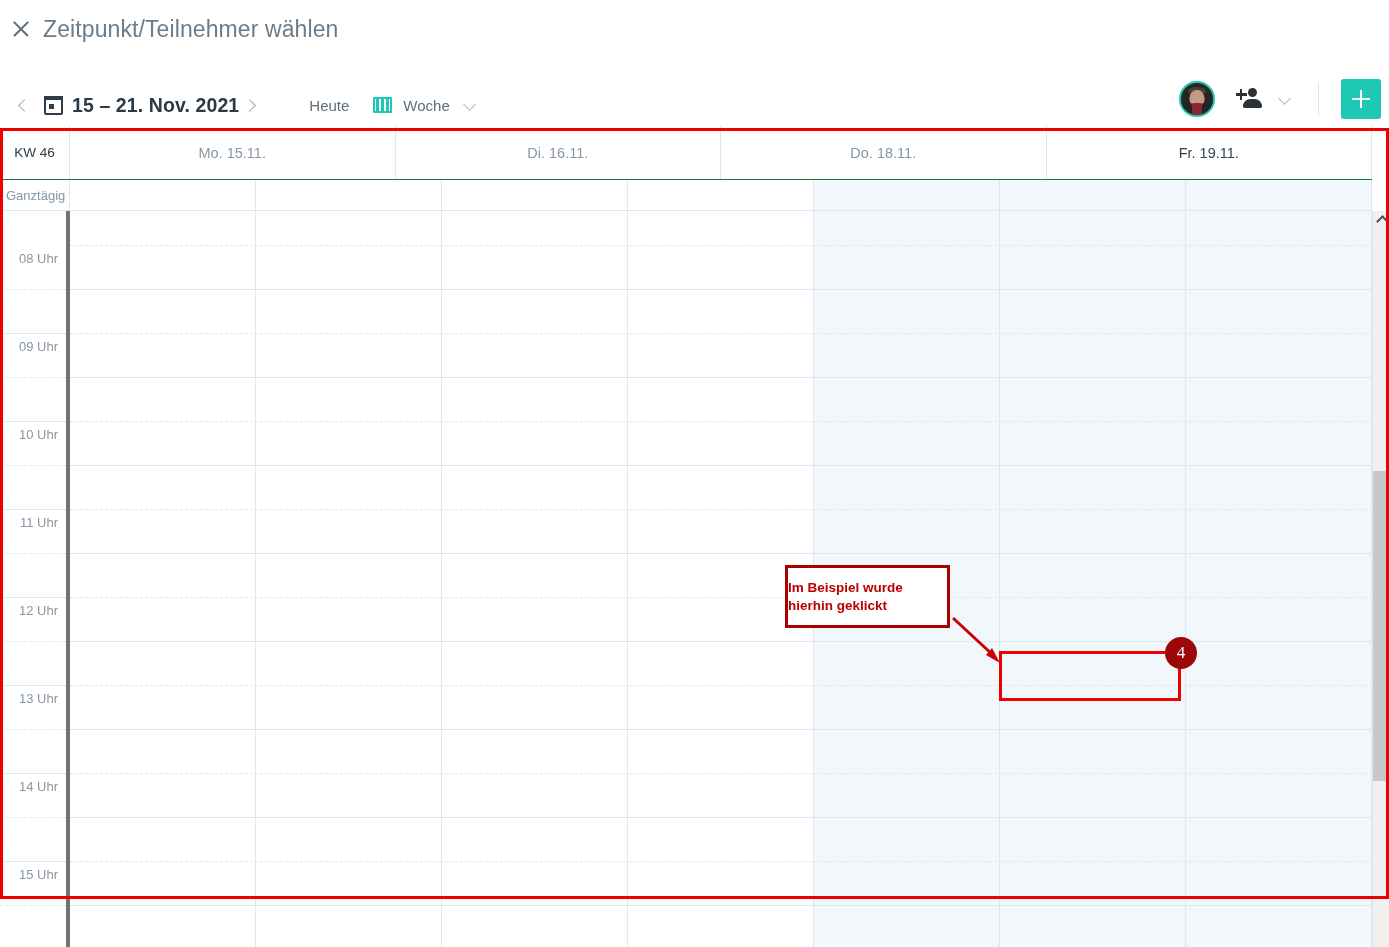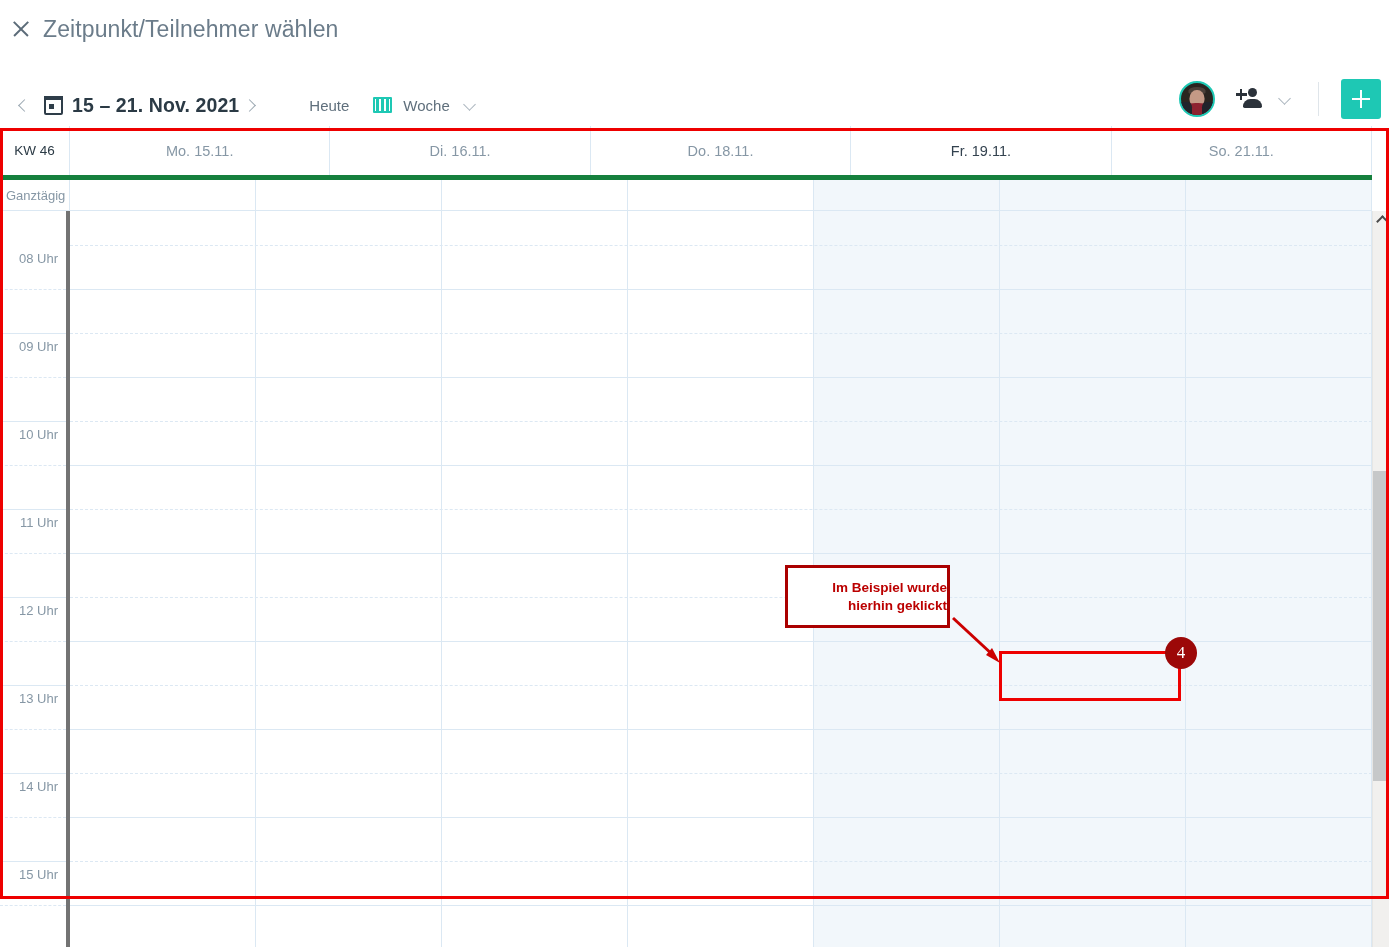--- a/index.html
+++ b/index.html
@@ -225,21 +225,21 @@
     background: #ffffff;
   }
   .cal-grid { position: relative; width: 1389px; height: 821px; }
 
   
   .head-row {
     position: absolute; left: 0; top: 0;
     width: 1372px; height: 54px;
     display: flex;
     background: #ffffff;
-    border-bottom: 5px solid #15803d;
+    border-bottom: 1px solid #15803d;
   }
   .head-cell {
     display: flex; align-items: center; justify-content: center;
     font-size: 14.5px; color: #8697a5;
     border-right: 1px solid #dbe8f3;
     white-space: nowrap;
     cursor: pointer;
   }
   .head-cell.gutter {
     width: 70px; flex: 0 0 70px;
@@ -343,21 +343,21 @@
     pointer-events: none;
     z-index: 40;
   }
   .callout {
     position: absolute;
     left: 785px; top: 565px;
     width: 165px; height: 63px;
     border: 3px solid #aa0000;
     background: #ffffff;
     display: flex; flex-direction: column;
-    align-items: flex-end; justify-content: center;
+    align-items: flex-start; justify-content: center;
     z-index: 45;
   }
   .callout span {
     color: #bb0000;
     font-size: 13.5px;
     font-weight: bold;
     line-height: 18px;
     white-space: nowrap;
   }
   .callout-arrow {
@@ -436,21 +436,20 @@
 
 <div class="cal-wrap">
   <div class="cal-grid">
 
     <div class="head-row">
       <div class="head-cell gutter">KW 46</div>
       <div class="head-cell day">Mo. 15.11.</div>
       <div class="head-cell day">Di. 16.11.</div>
       <div class="head-cell day">Do. 18.11.</div>
       <div class="head-cell day today">Fr. 19.11.</div>
-      <div class="head-cell day">So. 21.11.</div>
     </div>
 
     <div class="allday-row">
       <div class="allday-label">Ganztägig</div>
       <div class="allday-cell"></div>
       <div class="allday-cell"></div>
       <div class="allday-cell"></div>
       <div class="allday-cell"></div>
       <div class="allday-cell tinted"></div>
       <div class="allday-cell tinted"></div>

